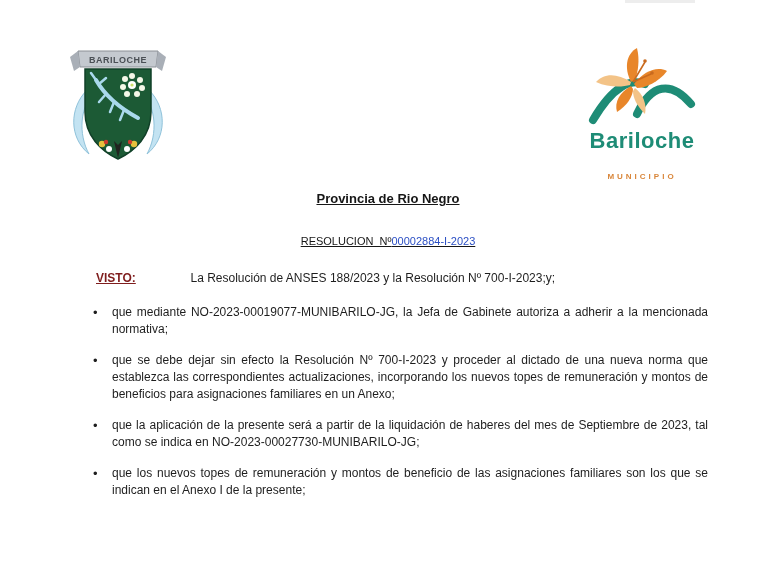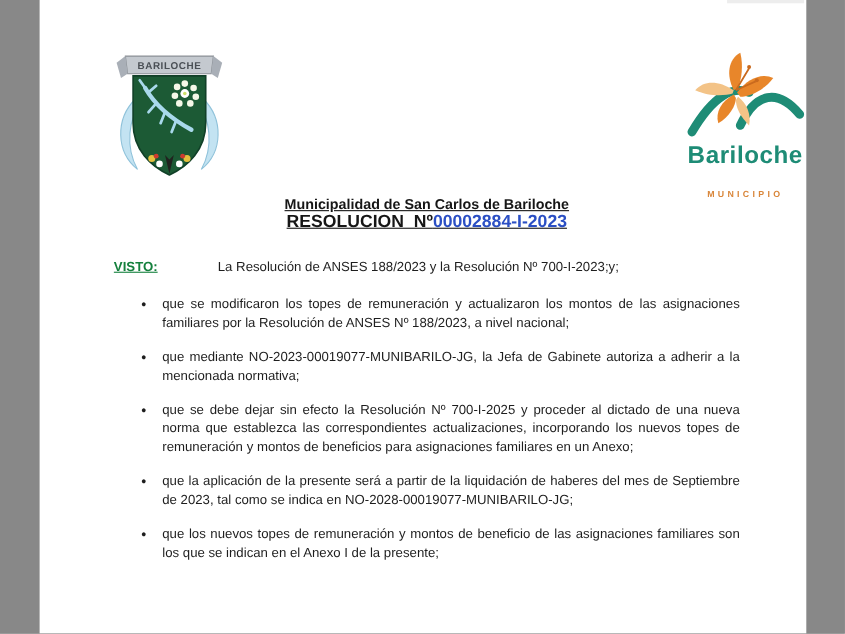--- a/index.html
+++ b/index.html
@@ -1,19 +1,19 @@
 <!DOCTYPE html>
 <html><head>
 <meta charset="utf-8">
 <style>
   * { margin:0; padding:0; box-sizing:border-box; }
   html,body { background:#888; }
   .page {
     position:relative;
-    width:697px; height:576px;
+    width:768px; height:576px;
     margin:0 auto;
     background:#ffffff;
     overflow:hidden;
     font-family:"Liberation Sans","DejaVu Sans",sans-serif;
     color:#1e1e1e;
   }
   .top-smudge {
     position:absolute; left:625px; top:0; width:70px; height:3px;
     background:#ededed;
   }
@@ -31,27 +31,27 @@
     color:#d9863a; margin-top:20px;
   }
   
   .doc-text { position:absolute; left:68px; right:60px; top:178px; }
   .title {
     text-align:center; font-weight:bold; font-size:13px;
     text-decoration:underline; color:#161616;
   }
   .title2 { margin-top:13px; }
   .resolution {
-    text-align:center; font-weight:bold; font-size:16px; 
+    text-align:center; font-weight:normal; font-size:11px; margin-top:29px;
     text-decoration:underline; color:#161616;
   }
   .resolution .prefix { white-space:pre-wrap; }
   .resolution .number { color:#2b4fc4; }
   .para { font-size:12px; line-height:16px; margin-top:23px; text-align:left; }
-  .lbl { font-weight:bold; text-decoration:underline; color:#15803d; }
+  .lbl { font-weight:bold; text-decoration:underline; color:#7f1d1d;margin-left:28px; }
   .visto-text { white-space:pre-wrap;margin-left:48px; }
   .considerando { margin-top:21px; }
   ul.bullets { list-style:none; margin:18px 0 0 44px; padding:0; }
   ul.bullets li {
     position:relative; font-size:12px; line-height:17px;
     text-align:justify; margin-bottom:14px;
   }
   ul.bullets li::before {
     content:"\2022"; position:absolute; left:-19px; top:0;
     font-size:13px;
@@ -115,33 +115,32 @@
       <path d="M48 42 C56 48 60 58 58 68 C50 60 46 52 46 45 Z" fill="#f3c387"></path>
       <path d="M46 36 L58 16 M46 36 L64 28" stroke="#c96a1e" stroke-width="1.6" fill="none"></path>
       <circle cx="58" cy="15" r="1.8" fill="#c96a1e"></circle>
       <circle cx="65" cy="27" r="1.8" fill="#c96a1e"></circle>
     </svg>
     <div class="muni-wordmark">Bariloche</div>
     <div class="muni-subtitle">MUNICIPIO</div>
   </div>
 
   <div class="doc-text">
-    <div class="title">Municipalidad de San Carlos de Bariloche</div>
+    <div class="title title2">Provincia de Rio Negro</div>
 
     <div class="resolution">
       <span class="prefix">RESOLUCION  Nº</span><span class="number">00002884-I-2023</span>
     </div>
 
     <div class="para">
       <span class="lbl">VISTO:</span><span class="visto-text">  La Resolución de ANSES 188/2023 y la Resolución Nº 700-I-2023;y;</span>
     </div>
 
 
     <ul class="bullets">
-      <li>que se modificaron los topes de remuneración y actualizaron los montos de las asignaciones familiares por la Resolución de ANSES Nº 188/2023, a nivel nacional;</li>
       <li>que mediante NO-2023-00019077-MUNIBARILO-JG, la Jefa de Gabinete autoriza a adherir a la mencionada normativa;</li>
-      <li>que se debe dejar sin efecto la Resolución Nº 700-I-2025 y proceder al dictado de una nueva norma que establezca las correspondientes actualizaciones, incorporando los nuevos topes de remuneración y montos de beneficios para asignaciones familiares en un Anexo;</li>
-      <li>que la aplicación de la presente será a partir de la liquidación de haberes del mes de Septiembre de 2023, tal como se indica en NO-2028-00019077-MUNIBARILO-JG;</li>
+      <li>que se debe dejar sin efecto la Resolución Nº 700-I-2023 y proceder al dictado de una nueva norma que establezca las correspondientes actualizaciones, incorporando los nuevos topes de remuneración y montos de beneficios para asignaciones familiares en un Anexo;</li>
+      <li>que la aplicación de la presente será a partir de la liquidación de haberes del mes de Septiembre de 2023, tal como se indica en NO-2023-00027730-MUNIBARILO-JG;</li>
       <li>que los nuevos topes de remuneración y montos de beneficio de las asignaciones familiares son los que se indican en el Anexo I de la presente;</li>
     </ul>
   </div>
 
 </div>
 
 </body></html>

